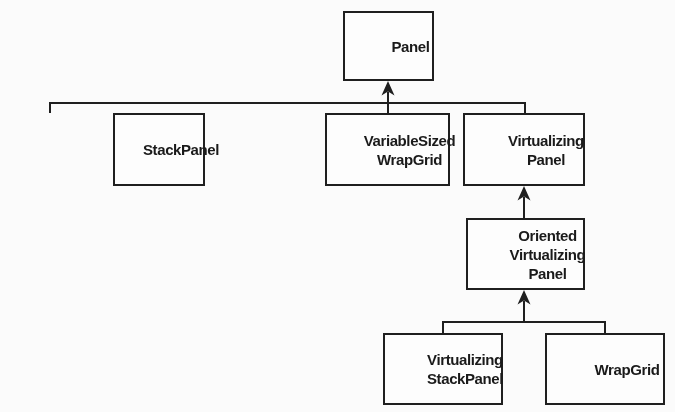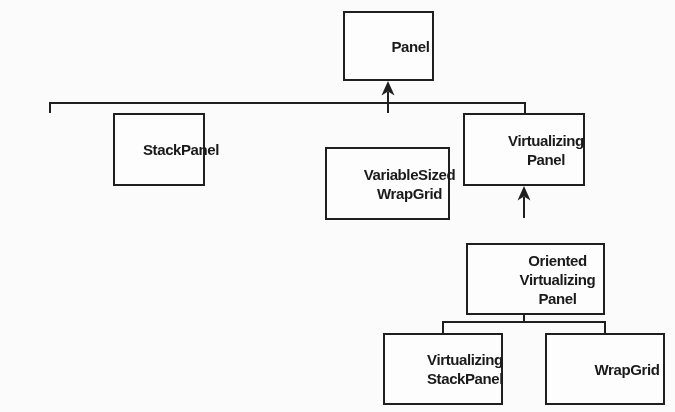--- a/index.html
+++ b/index.html
@@ -70,31 +70,31 @@
   <div class="node" style="left:343px;top:11px;width:91px;height:70px;">
     <span class="label">Panel</span>
   </div>
 
 
   <div class="node" style="left:113px;top:113px;width:92px;height:73px;">
     <span class="label">StackPanel</span>
   </div>
 
 
-  <div class="node" style="left:325px;top:113px;width:125px;height:73px;margin-top:34px;">
+  <div class="node" style="left:325px;top:113px;width:125px;height:73px;">
     <span class="label">VariableSized
 WrapGrid</span>
   </div>
 
   <div class="node" style="left:463px;top:113px;width:122px;height:73px;">
     <span class="label">Virtualizing
 Panel</span>
   </div>
 
-  <div class="node" style="left:466px;top:218px;width:139px;height:72px;margin-top:25px;">
+  <div class="node" style="left:466px;top:218px;width:119px;height:72px;">
     <span class="label">Oriented
 Virtualizing
 Panel</span>
   </div>
 
   <div class="node" style="left:383px;top:333px;width:120px;height:72px;">
     <span class="label">Virtualizing
 StackPanel</span>
   </div>
 

